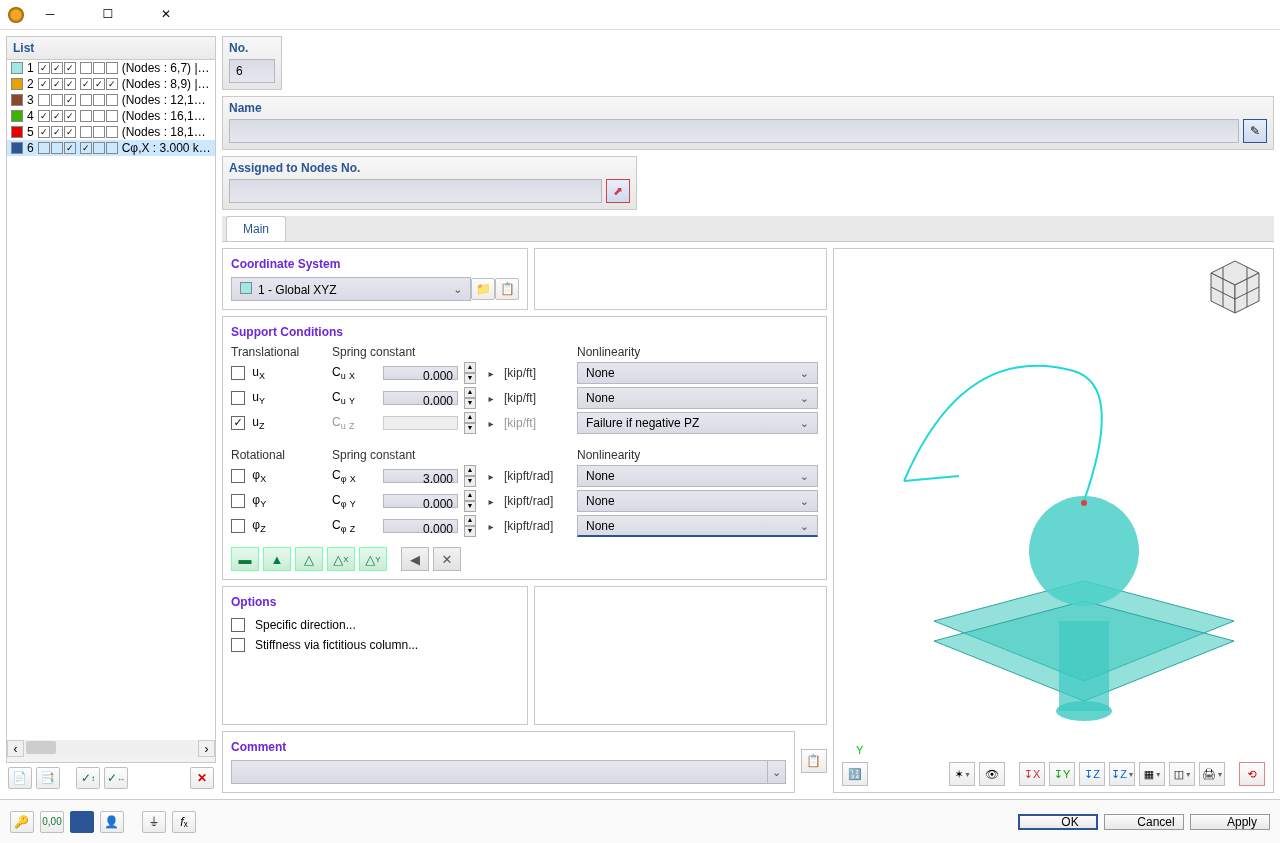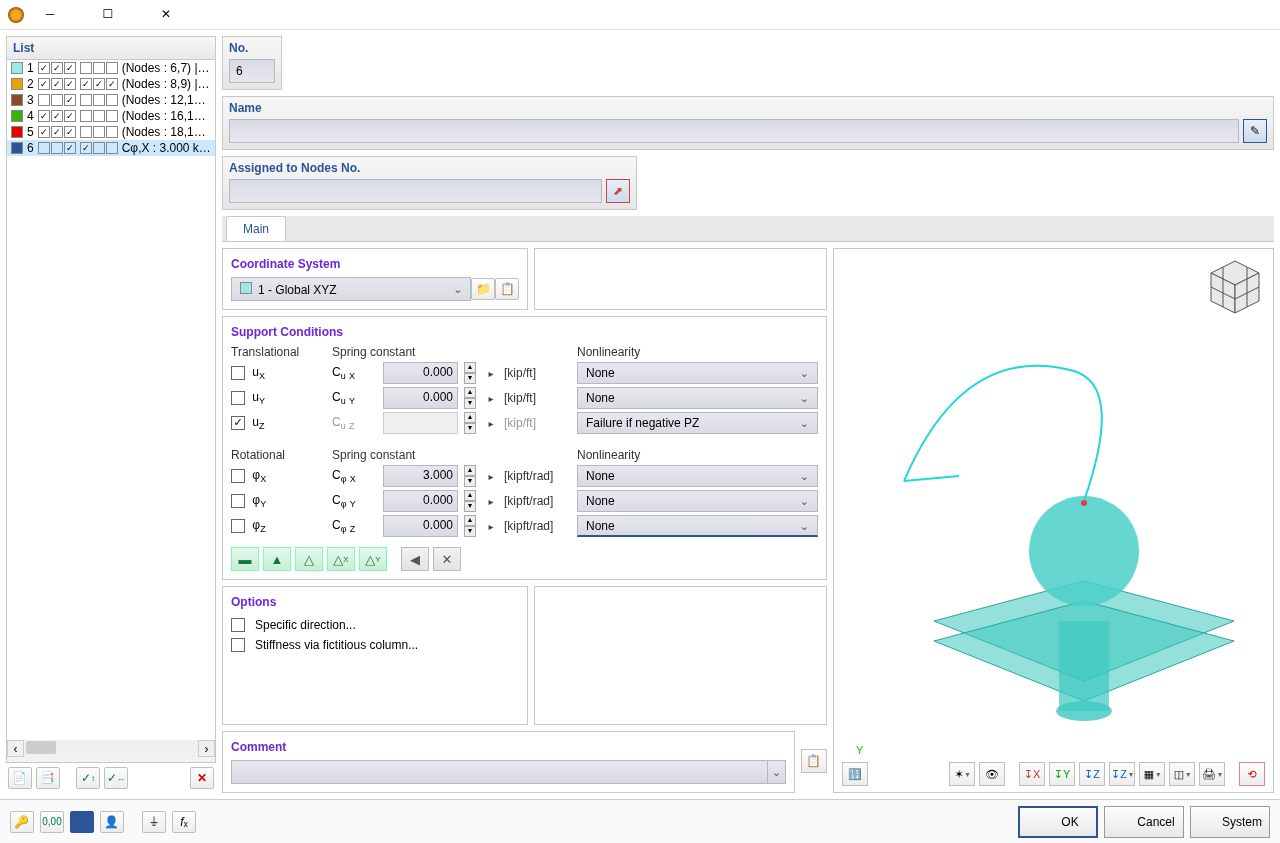--- a/index.html
+++ b/index.html
@@ -63,21 +63,21 @@
 .dropdown { height:24px; background: linear-gradient(#e6e7ee,#d9dbe4); border:1px solid #b5b7c2; padding:2px 8px; display:flex; align-items:center; justify-content:space-between; flex:1; }
 .dd-arrow::after { content:"⌄"; color:#555; font-size:11px; }
 .small-color { width:12px; height:12px; background:#9fe8e8; border:1px solid #888; margin-right:6px; display:inline-block; }
 
 
 .sc-grid { display:grid; grid-template-columns: 95px 45px 75px 14px 14px 67px 1fr; gap:3px 6px; align-items:center; }
 .sc-head { font-size:12px; color:#333; }
 .chk { width:14px; height:14px; border:1px solid #666; display:inline-flex; align-items:center; justify-content:center; margin-right:4px; vertical-align:middle; }
 .chk.c::after { content:"✓"; font-size:11px; }
 .sub { font-size:9px; vertical-align:sub; }
-.spin { height:22px; background: linear-gradient(#e6e7ee,#d9dbe4); border:1px solid #b5b7c2; text-align:right; padding:2px 4px; }
+.spin { height:14px; background: linear-gradient(#e6e7ee,#d9dbe4); border:1px solid #b5b7c2; text-align:right; padding:2px 4px; }
 .spin.dis { background:#efefef; color:#999; border-color:#ccc; }
 .spinbtns { width:12px; display:flex; flex-direction:column; }
 .spinbtn { height:11px; border:1px solid #aaa; background:#eee; font-size:7px; line-height:1; text-align:center; }
 .arrowbtn { font-size:10px; color:#444; text-align:center; }
 .unit { color:#333; }
 .unit.dis { color:#999; }
 .nl-dd { height:22px; background: linear-gradient(#e6e7ee,#d9dbe4); border:1px solid #b5b7c2; padding:2px 8px; display:flex; align-items:center; justify-content:space-between; }
 .nl-dd.hl { border-bottom:2px solid #2b5597; }
 
 .preset-row { display:flex; gap:4px; margin-top:10px; }
@@ -102,21 +102,21 @@
 .comment-row { display:flex; gap:6px; }
 .comment-panel { flex:1; }
 .comment-dd { height:24px; background: linear-gradient(#e6e7ee,#d9dbe4); border:1px solid #b5b7c2; display:flex; }
 .comment-dd .txt { flex:1; }
 .comment-dd .arr { width:18px; display:flex; align-items:center; justify-content:center; border-left:1px solid #b5b7c2; }
 .copy-btn { width:26px; height:24px; border:1px solid #bfbfbf; background: linear-gradient(#fdfdfd,#ececec); display:flex; align-items:center; justify-content:center; margin-top:18px; }
 
 
 .bottombar { position:absolute; bottom:0; left:0; right:0; height:44px; border-top:1px solid #ccc; display:flex; align-items:center; padding:0 10px; gap:6px; background:#fafafa; }
 .bottombar .spacer { flex:1; }
-.dlg-btn { width:80px; height:32px; border:1px solid #999; background: linear-gradient(#fdfdfd,#e8e8e8); display:flex; align-items:center; justify-content:center;padding-left:24px; }
+.dlg-btn { width:80px; height:16px; border:1px solid #999; background: linear-gradient(#fdfdfd,#e8e8e8); display:flex; align-items:center; justify-content:center;padding-left:24px; }
 .dlg-btn.primary { border:2px solid #2b5597; }
 </style>
 </head>
 <body>
 
 <div class="titlebar">
   <div class="icon"></div>
   <div class="winbtns">
     <div class="winbtn">─</div>
     <div class="winbtn">☐</div>
@@ -471,14 +471,14 @@
   <div class="tbtn">🔑</div>
   <div class="tbtn" style="color:#0a7a3a; font-size:10px">0,00</div>
   <div class="tbtn" style="background:#2b5597; border-color:#2b5597"></div>
   <div class="tbtn" style="color:#d33">👤</div>
   <div style="width:6px"></div>
   <div class="tbtn">⏚</div>
   <div class="tbtn"><i>f</i>ₓ</div>
   <div class="spacer"></div>
   <div class="dlg-btn primary">OK</div>
   <div class="dlg-btn">Cancel</div>
-  <div class="dlg-btn">System</div>
+  <div class="dlg-btn">Apply</div>
 </div>
 
 </body></html>

